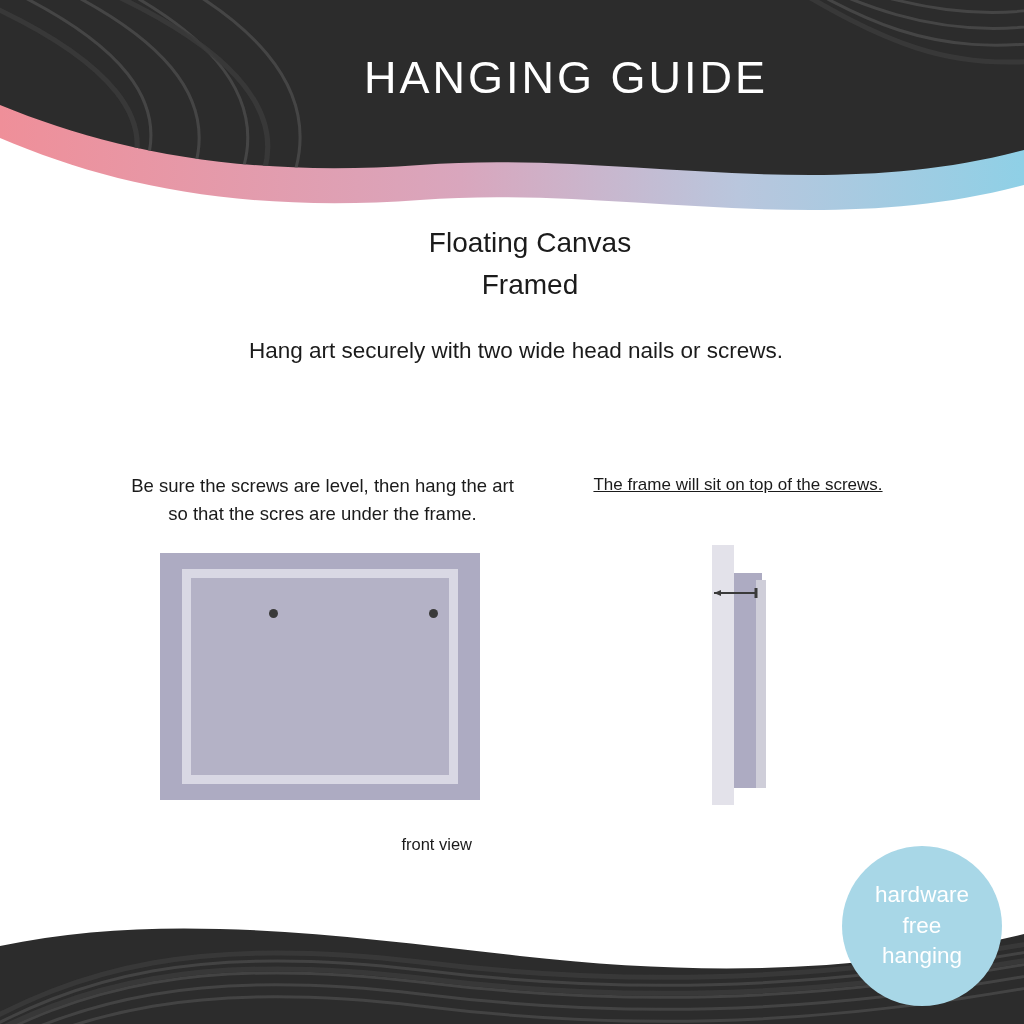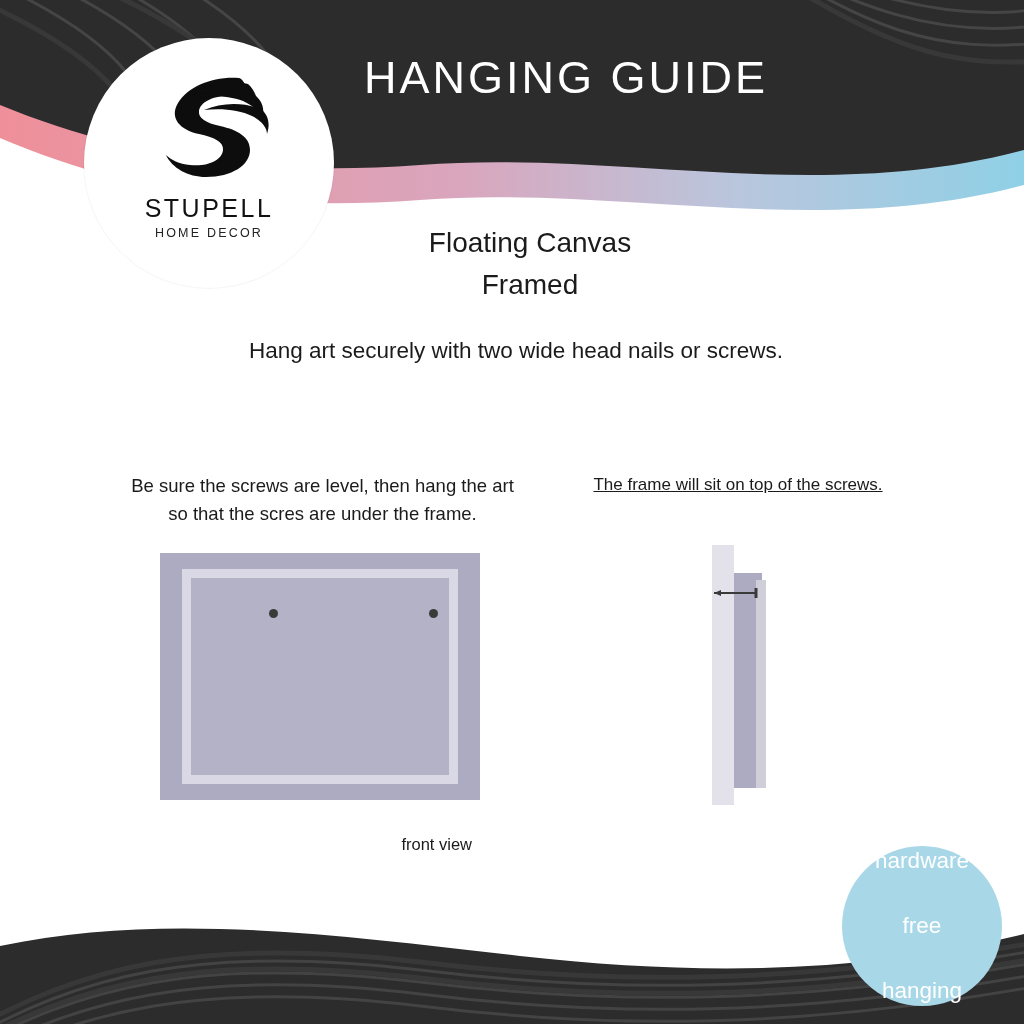--- a/index.html
+++ b/index.html
@@ -177,21 +177,21 @@
   .hf-badge {
     position: absolute;
     right: 22px; bottom: 18px;
     width: 160px; height: 160px;
     border-radius: 50%;
     background: #a8d7e7;
     color: #ffffff;
     display: flex;
     flex-direction: column;
     align-items: center;
-    justify-content: space-between;
+    justify-content: center;
     z-index: 12;
     font-size: 22.5px;
     line-height: 1.35;
     text-align: center;
   }
 </style>
 </head>
 <body>
 
 <div id="page">
@@ -228,32 +228,20 @@
           <path d="M-70,-20 C110,50 190,130 100,215"></path>
           <path d="M30,-40 C220,30 320,115 240,215"></path>
           <path d="M780,-20 C880,40 950,75 1060,58"></path>
         </g>
       </g>
     </svg>
   </div>
 
   <div class="header-title">HANGING GUIDE</div>
 
-  <div class="logo-badge">
-    <svg class="logo-mark" viewBox="0 0 130 120" aria-hidden="true">
-      <g fill="#0d0d0d">
-        <path d="M95,8 C70,6 44,16 34,33 C25,48 36,60 55,64 C70,67 80,72 79,80 C78,90 64,97 46,95 C35,94 27,90 22,85 C28,98 44,107 62,107 C88,107 106,95 106,80 C106,67 94,60 76,56 C62,53 54,48 55,41 C56,32 70,25 86,26 C96,27 104,30 109,35 C104,20 100,9 95,8 Z"></path>
-        <path d="M104,14 C86,10 60,14 45,26 C57,22 74,21 88,24 C101,27 110,33 113,40 C115,31 111,20 104,14 Z"></path>
-        <path d="M112,26 C96,18 70,18 52,27 C68,25 86,26 99,31 C110,36 117,43 118,50 C121,41 119,32 112,26 Z"></path>
-        <path d="M118,40 C102,32 78,32 60,40 C78,38 96,40 108,46 C118,51 123,58 123,64 C126,55 125,46 118,40 Z"></path>
-      </g>
-    </svg>
-    <div class="logo-name">STUPELL</div>
-    <div class="logo-sub">HOME DECOR</div>
-  </div>
 
   <div class="product-type">
     <div>Floating Canvas</div>
     <div>Framed</div>
   </div>
 
   <div class="lead-line">Hang art securely with two wide head nails or screws.</div>
 
   <div class="col col-left">
     <div class="caption-text">Be sure the screws are level, then hang the art so that the scres are under the frame.</div>

